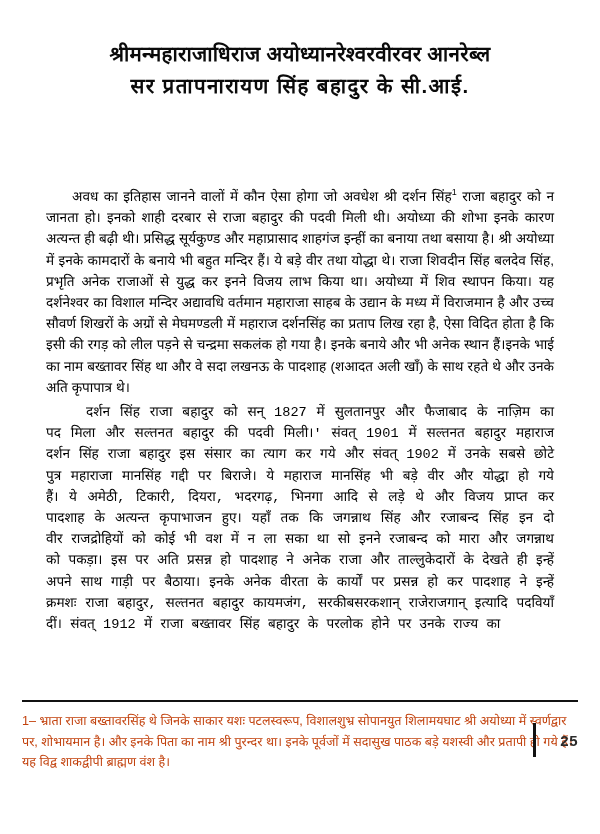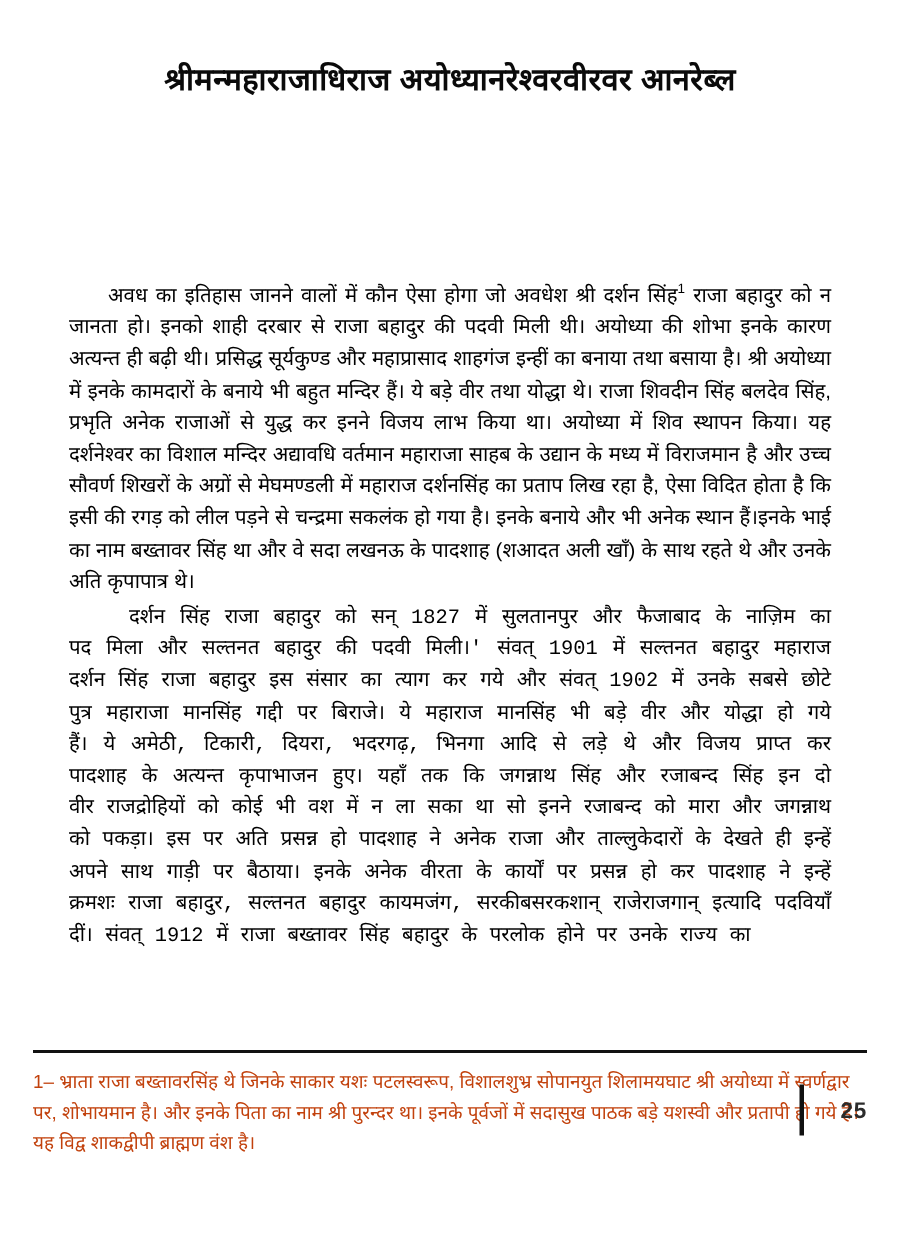--- a/index.html
+++ b/index.html
@@ -117,20 +117,21 @@
     letter-spacing: 0.5px;
   }
 </style>
 </head>
 <body>
 
 <div class="page">
 
   <div class="title-block">
     <div class="title-line l1">श्रीमन्महाराजाधिराज अयोध्यानरेश्वरवीरवर आनरेब्ल</div>
+    <div class="title-line l2">सर प्रतापनारायण सिंह बहादुर के सी.आई.</div>
   </div>
 
   <div class="body-block">
 
     <p class="para indent"><span>अवध का इतिहास जानने वालों में कौन ऐसा होगा जो अवधेश श्री दर्शन सिंह</span><sup class="fn">1</sup><span> राजा बहादुर को न जानता हो। इनको शाही दरबार से राजा बहादुर की पदवी मिली थी। अयोध्या की शोभा इनके कारण अत्यन्त ही बढ़ी थी। प्रसिद्ध सूर्यकुण्ड और महाप्रासाद शाहगंज इन्हीं का बनाया तथा बसाया है। श्री अयोध्या में इनके कामदारों के बनाये भी बहुत मन्दिर हैं। ये बड़े वीर तथा योद्धा थे। राजा शिवदीन सिंह बलदेव सिंह, प्रभृति अनेक राजाओं से युद्ध कर इनने विजय लाभ किया था। अयोध्या में शिव स्थापन किया। यह दर्शनेश्वर का विशाल मन्दिर अद्यावधि वर्तमान महाराजा साहब के उद्यान के मध्य में विराजमान है और उच्च सौवर्ण शिखरों के अग्रों से मेघमण्डली में महाराज दर्शनसिंह का प्रताप लिख रहा है, ऐसा विदित होता है कि इसी की रगड़ को लील पड़ने से चन्द्रमा सकलंक हो गया है। इनके बनाये और भी अनेक स्थान हैं।इनके भाई का नाम बख्तावर सिंह था और वे सदा लखनऊ के पादशाह (शआदत अली खाँ) के साथ रहते थे और उनके अति कृपापात्र थे।</span></p>
 
     <p class="para indent2">दर्शन सिंह राजा बहादुर को सन् 1827 में सुलतानपुर और फैजाबाद के नाज़िम का पद मिला और सल्तनत बहादुर की पदवी मिली।' संवत् 1901 में सल्तनत बहादुर महाराज दर्शन सिंह राजा बहादुर इस संसार का त्याग कर गये और संवत् 1902 में उनके सबसे छोटे पुत्र महाराजा मानसिंह गद्दी पर बिराजे। ये महाराज मानसिंह भी बड़े वीर और योद्धा हो गये हैं। ये अमेठी, टिकारी, दियरा, भदरगढ़, भिनगा  आदि  से  लड़े थे और विजय प्राप्त  कर पादशाह के अत्यन्त कृपाभाजन हुए। यहाँ तक कि जगन्नाथ सिंह और रजाबन्द सिंह इन दो वीर राजद्रोहियों को कोई भी वश में न ला सका था सो इनने रजाबन्द को मारा और जगन्नाथ को पकड़ा। इस पर अति प्रसन्न हो पादशाह ने अनेक राजा और ताल्लुकेदारों के देखते ही इन्हें अपने साथ गाड़ी पर बैठाया। इनके अनेक वीरता के कार्यों पर प्रसन्न हो कर पादशाह ने इन्हें क्रमशः राजा बहादुर, सल्तनत बहादुर कायमजंग, सरकीबसरकशान् राजेराजगान् इत्यादि पदवियाँ दीं। संवत् 1912 में राजा बख्तावर सिंह बहादुर के परलोक होने पर उनके राज्य का</p>
 
   </div>
 

